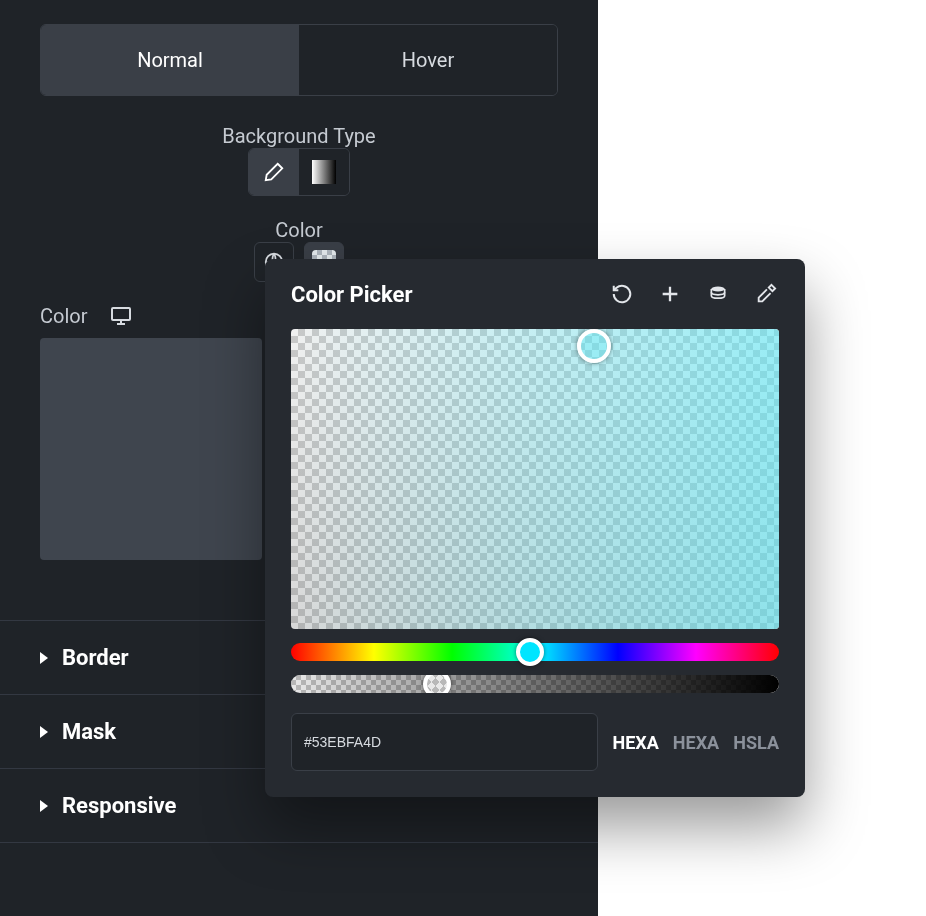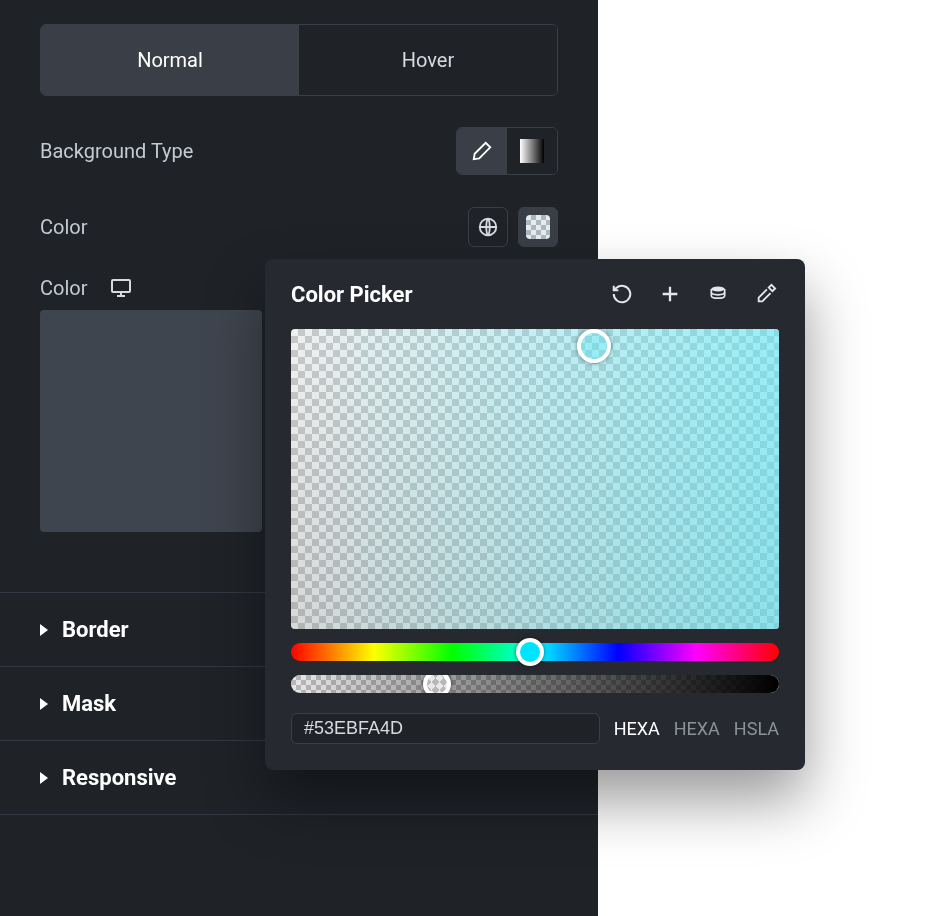--- a/index.html
+++ b/index.html
@@ -40,20 +40,21 @@
   .seg-btn.active {
     background: #3a3f47;
     color: #fff;
   }
   .row {
     display: flex;
     align-items: center;
     justify-content: space-between;
     margin: 0 40px 22px 40px;
     min-height: 54px;
+    flex-direction: column;
   }
   .row-label {
     font-size: 20px;
     color: #c5cad1;
   }
   .icon-toggle-group {
     display: flex;
     border: 1px solid #3a3f47;
     border-radius: 6px;
     overflow: hidden;
@@ -213,25 +214,25 @@
   }
   .val-row {
     display:flex; align-items:center; gap:14px;
   }
   .hex-input {
     flex:1;
     background:#1f2328;
     border:1px solid #3a3f47;
     border-radius:6px;
     color:#d7dbe0;
-    font-size:18px;
-    padding:4px 12px;
+    font-size:14px;
+    padding:20px 12px;
   }
   .fmt {
-    font-size:18px; font-weight:400; cursor:pointer;
+    font-size:18px; font-weight:700; cursor:pointer;
     color:#8b919b;
   }
   .fmt.active { color:#fff; }
   
   .checker-swatch {
     width:24px; height:24px; border-radius:4px;
     background-image:
       linear-gradient(45deg,#aeb6be 25%,transparent 25%),
       linear-gradient(-45deg,#aeb6be 25%,transparent 25%),
       linear-gradient(45deg,transparent 75%,#aeb6be 75%),

